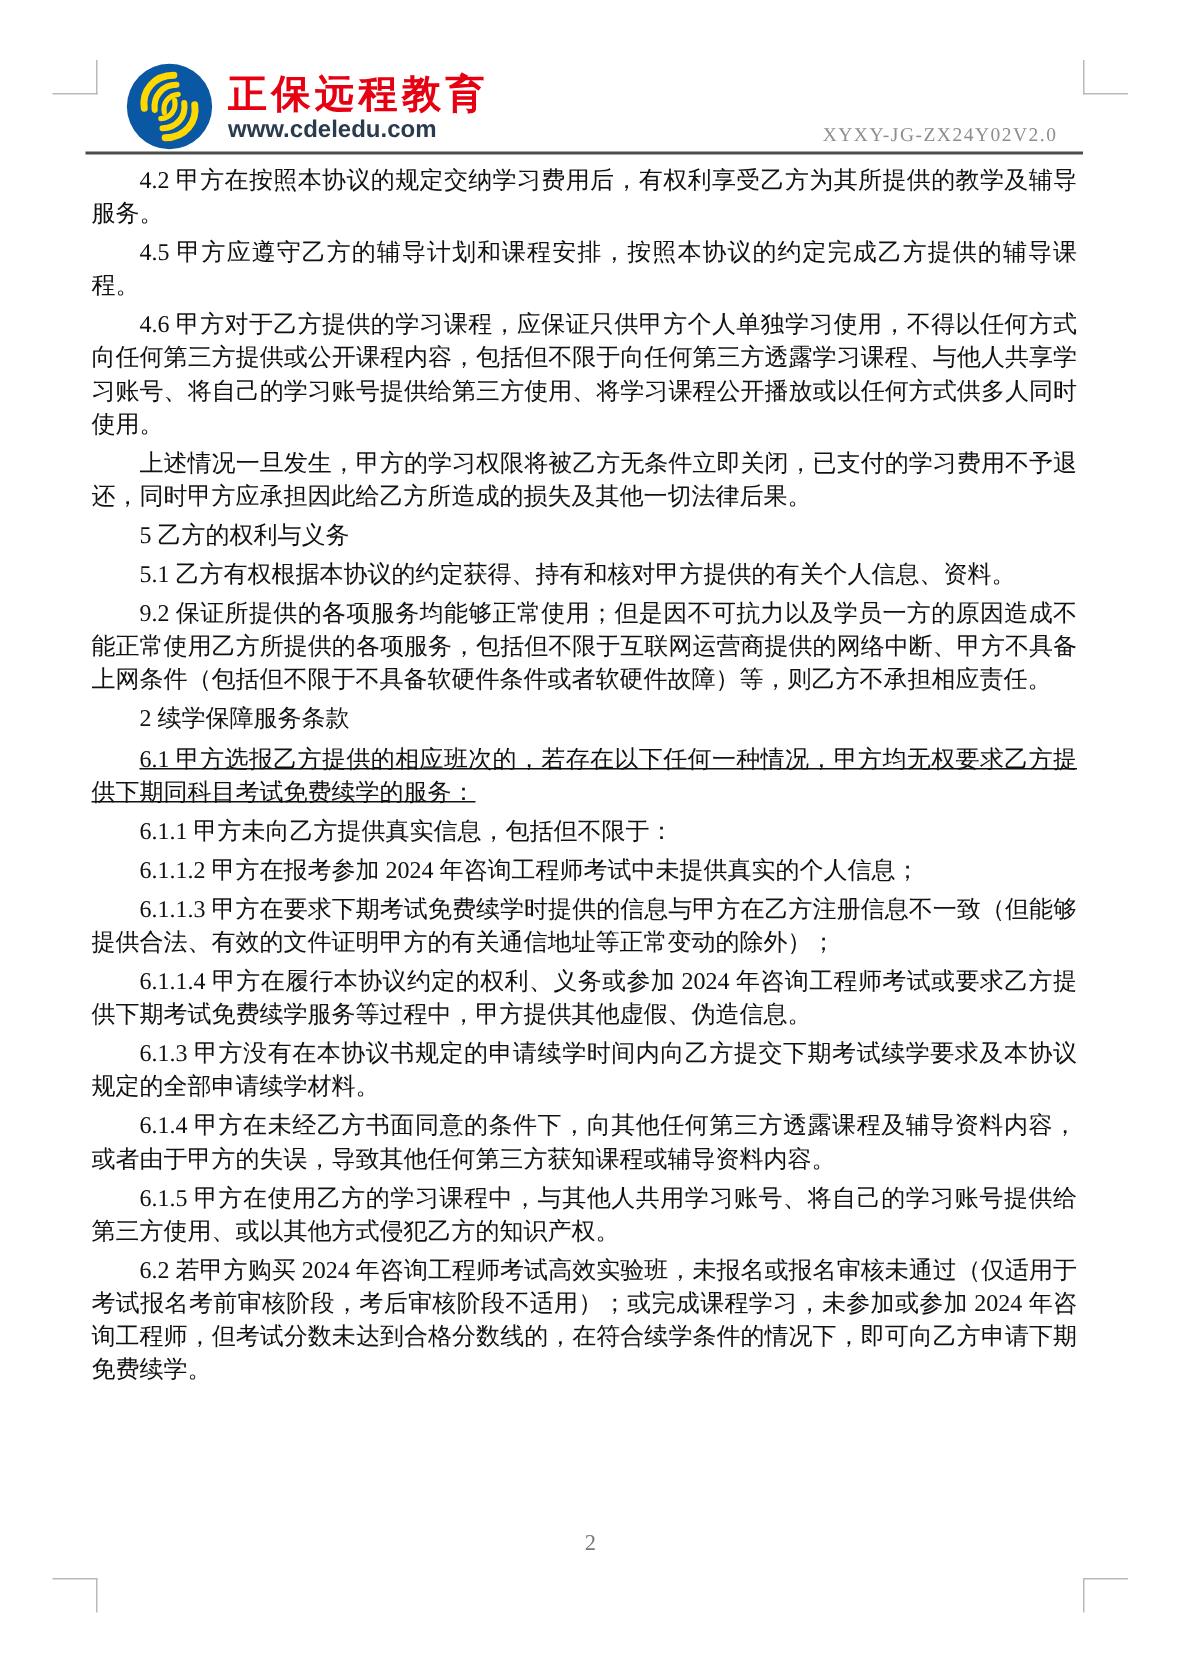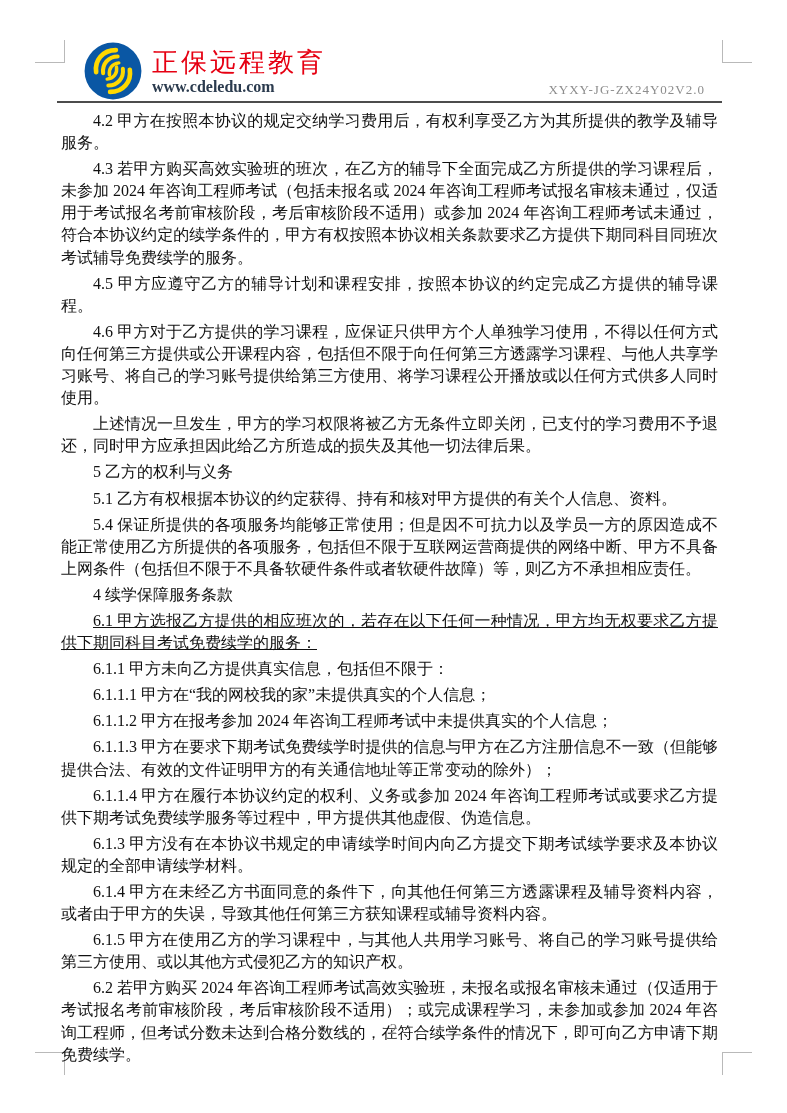--- a/index.html
+++ b/index.html
@@ -22,25 +22,25 @@
 
   
   .header-logo {
     position: absolute; left: 84px; top: 42px;
     display: flex; align-items: center; gap: 10px;
   }
   .logo-svg { width: 58px; height: 58px; display: block; }
   .brand-text { display: flex; flex-direction: column; justify-content: center; }
   .brand-name {
     font-family: "Liberation Sans", "DejaVu Sans", sans-serif;
-    font-size: 26px; font-weight: normal; color: #e60012;
+    font-size: 26px; font-weight: bold; color: #e60012;
     letter-spacing: 3px; line-height: 30px;
   }
   .brand-url {
-    font-family: Liberation Serif, serif;
+    font-family: Liberation Sans, sans-serif;
     font-size: 16px; font-weight: bold; color: #2b3b4e; line-height: 19px;
   }
   .doc-code {
     position: absolute; left: 57px; top: 82px; width: 648px;
     text-align: right;
     font-family: Liberation Serif, serif;
     font-size: 13px; color: #8d8d8d; letter-spacing: 1px;
   }
   .header-rule {
     position: absolute; left: 57px; top: 101px;
@@ -90,31 +90,29 @@
     <div class="brand-text">
       <span class="brand-name">正保远程教育</span>
       <span class="brand-url">www.cdeledu.com</span>
     </div>
   </div>
   <div class="doc-code">XYXY-JG-ZX24Y02V2.0</div>
   <div class="header-rule"></div>
 
   <div class="doc-body">
     <p>4.2 甲方在按照本协议的规定交纳学习费用后，有权利享受乙方为其所提供的教学及辅导服务。</p>
-    <p>4.3 若甲方购买高效实验班的班次，在乙方的辅导下全面完成乙方所提供的学习课程后，未参加 2024 年咨询工程师考试（包括未报名或 2024 年咨询工程师考试报名审核未通过，仅适用于考试报名考前审核阶段，考后审核阶段不适用）或参加 2024 年咨询工程师考试未通过，符合本协议约定的续学条件的，甲方有权按照本协议相关条款要求乙方提供下期同科目同班次考试辅导免费续学的服务。</p>
     <p>4.5 甲方应遵守乙方的辅导计划和课程安排，按照本协议的约定完成乙方提供的辅导课程。</p>
     <p class="bold">4.6 甲方对于乙方提供的学习课程，应保证只供甲方个人单独学习使用，不得以任何方式向任何第三方提供或公开课程内容，包括但不限于向任何第三方透露学习课程、与他人共享学习账号、将自己的学习账号提供给第三方使用、将学习课程公开播放或以任何方式供多人同时使用。</p>
     <p class="bold">上述情况一旦发生，甲方的学习权限将被乙方无条件立即关闭，已支付的学习费用不予退还，同时甲方应承担因此给乙方所造成的损失及其他一切法律后果。</p>
     <p class="bold">5 乙方的权利与义务</p>
     <p>5.1 乙方有权根据本协议的约定获得、持有和核对甲方提供的有关个人信息、资料。</p>
-    <p>5.4 保证所提供的各项服务均能够正常使用；但是因不可抗力以及学员一方的原因造成不能正常使用乙方所提供的各项服务，包括但不限于互联网运营商提供的网络中断、甲方不具备上网条件（包括但不限于不具备软硬件条件或者软硬件故障）等，则乙方不承担相应责任。</p>
-    <p class="bold">4 续学保障服务条款</p>
+    <p>9.2 保证所提供的各项服务均能够正常使用；但是因不可抗力以及学员一方的原因造成不能正常使用乙方所提供的各项服务，包括但不限于互联网运营商提供的网络中断、甲方不具备上网条件（包括但不限于不具备软硬件条件或者软硬件故障）等，则乙方不承担相应责任。</p>
+    <p class="bold">2 续学保障服务条款</p>
     <p class="bold ul">6.1 甲方选报乙方提供的相应班次的，若存在以下任何一种情况，甲方均无权要求乙方提供下期同科目考试免费续学的服务：</p>
     <p>6.1.1 甲方未向乙方提供真实信息，包括但不限于：</p>
-    <p>6.1.1.1 甲方在“我的网校我的家”未提供真实的个人信息；</p>
     <p>6.1.1.2 甲方在报考参加 2024 年咨询工程师考试中未提供真实的个人信息；</p>
     <p>6.1.1.3 甲方在要求下期考试免费续学时提供的信息与甲方在乙方注册信息不一致（但能够提供合法、有效的文件证明甲方的有关通信地址等正常变动的除外）；</p>
     <p>6.1.1.4 甲方在履行本协议约定的权利、义务或参加 2024 年咨询工程师考试或要求乙方提供下期考试免费续学服务等过程中，甲方提供其他虚假、伪造信息。</p>
     <p>6.1.3 甲方没有在本协议书规定的申请续学时间内向乙方提交下期考试续学要求及本协议规定的全部申请续学材料。</p>
     <p class="bold">6.1.4 甲方在未经乙方书面同意的条件下，向其他任何第三方透露课程及辅导资料内容，或者由于甲方的失误，导致其他任何第三方获知课程或辅导资料内容。</p>
     <p class="bold">6.1.5 甲方在使用乙方的学习课程中，与其他人共用学习账号、将自己的学习账号提供给第三方使用、或以其他方式侵犯乙方的知识产权。</p>
     <p>6.2 若甲方购买 2024 年咨询工程师考试高效实验班，未报名或报名审核未通过（仅适用于考试报名考前审核阶段，考后审核阶段不适用）；或完成课程学习，未参加或参加 2024 年咨询工程师，但考试分数未达到合格分数线的，在符合续学条件的情况下，即可向乙方申请下期免费续学。</p>
 
   </div>
 

